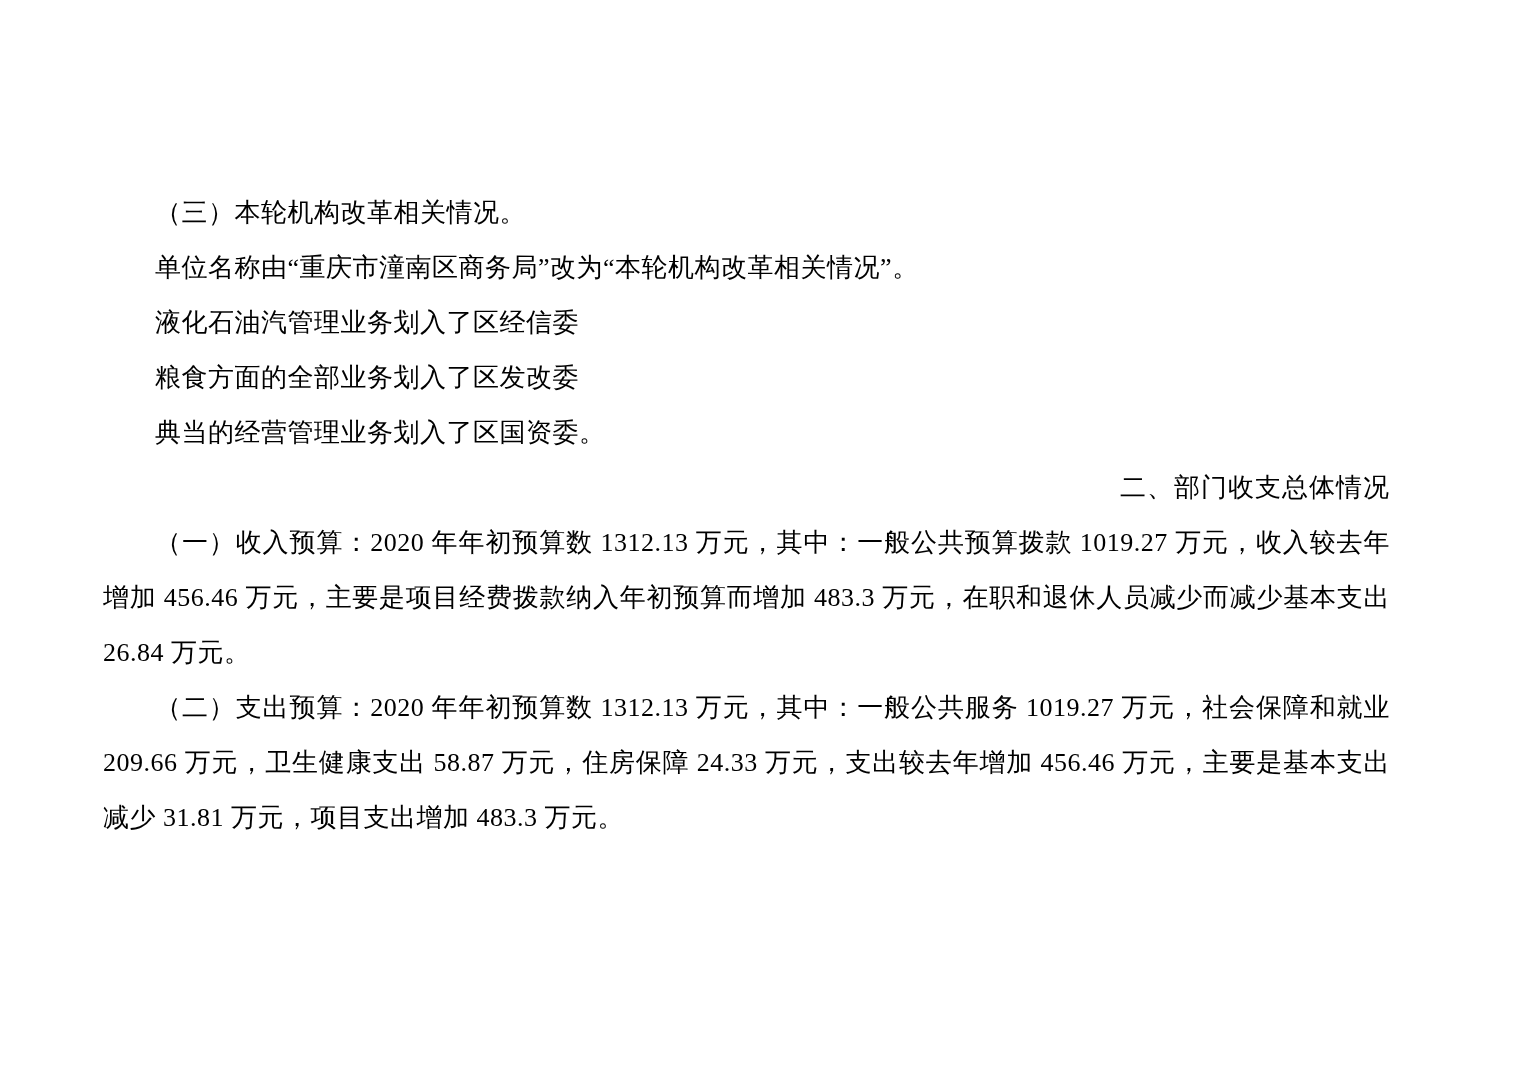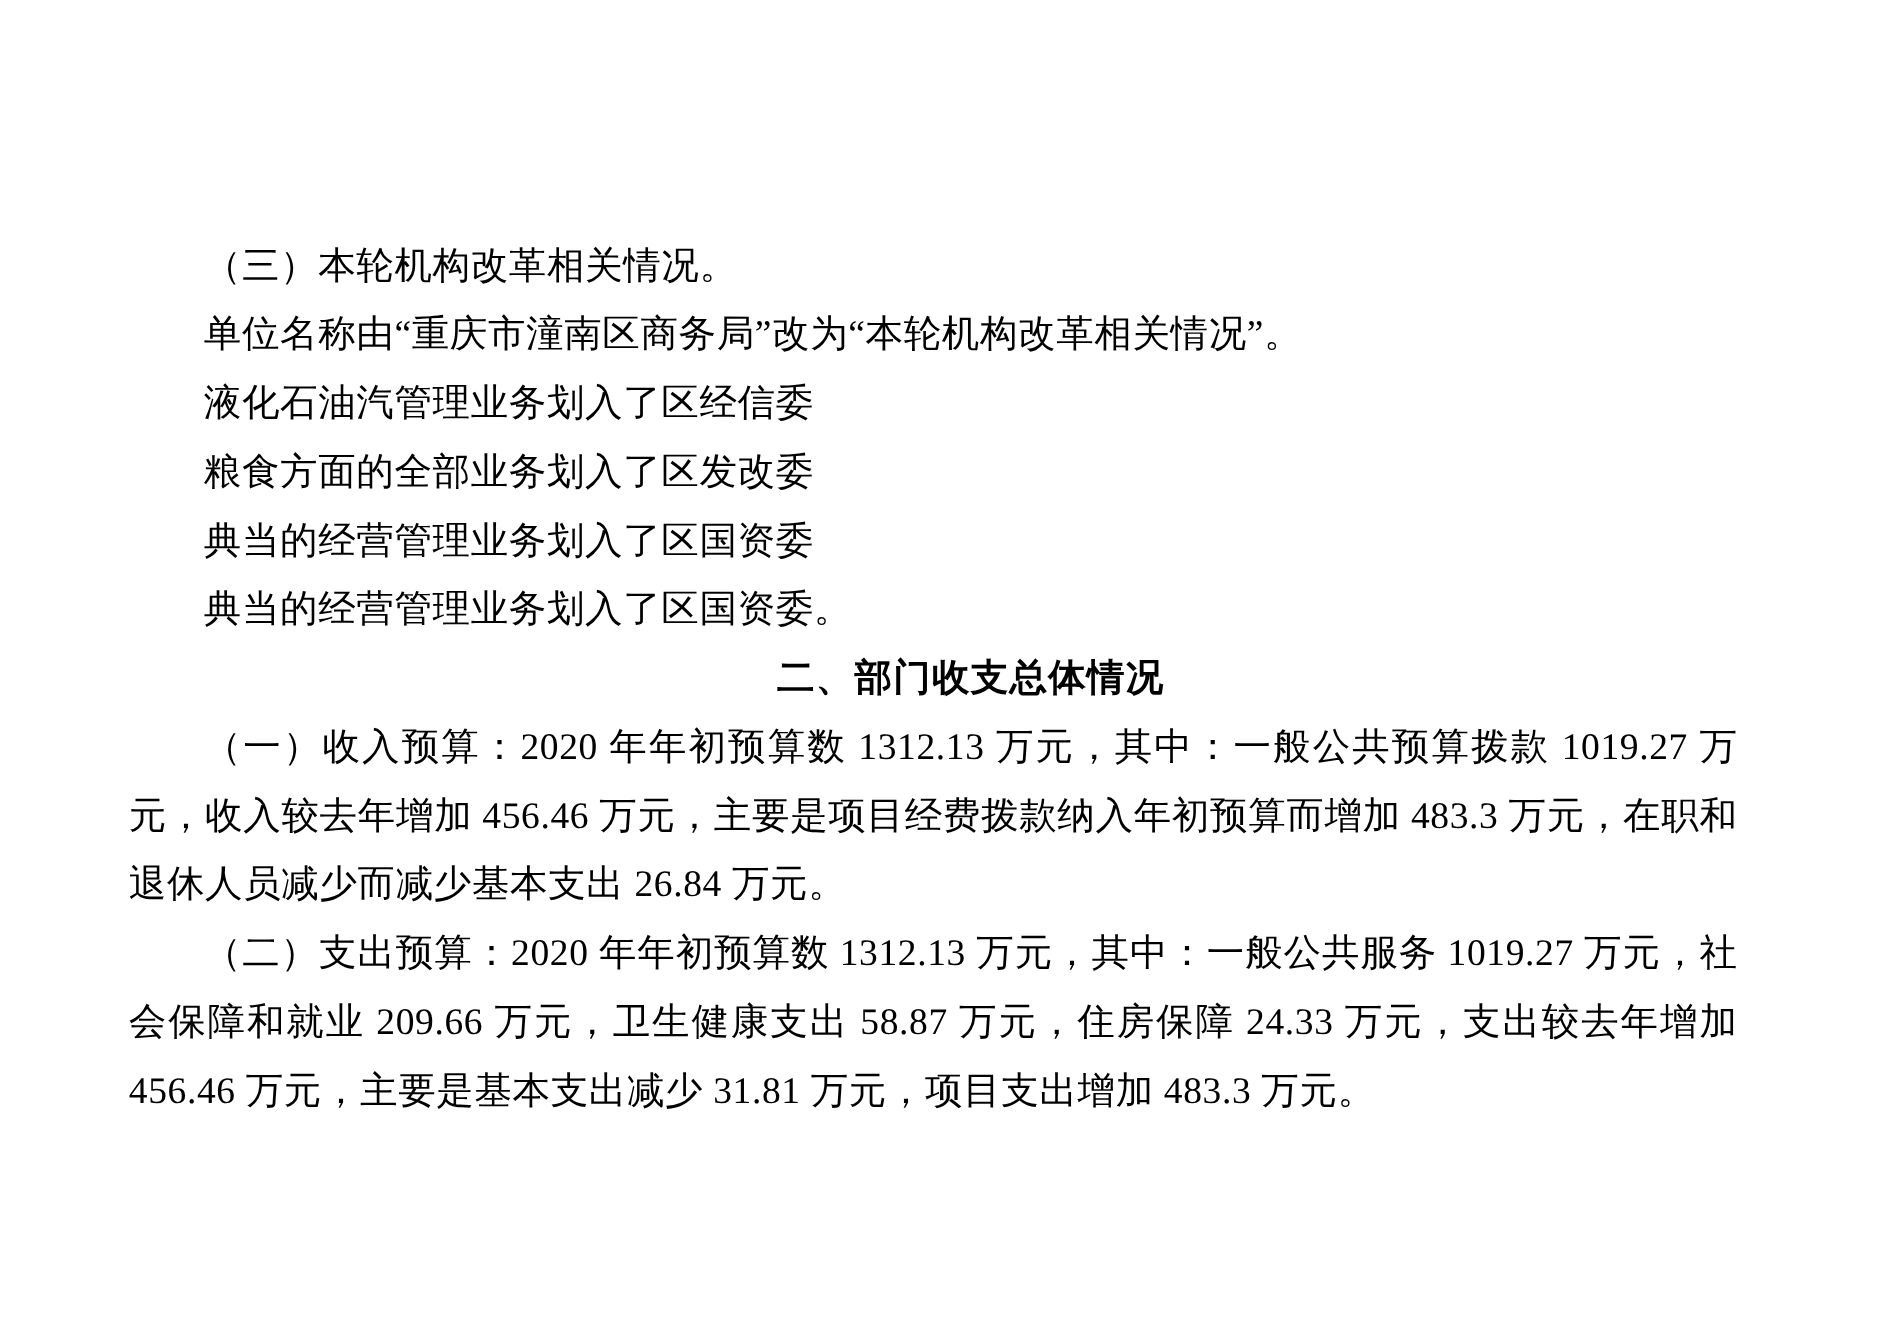--- a/index.html
+++ b/index.html
@@ -16,40 +16,39 @@
     box-sizing: border-box;
     width: 1520px;
     height: 1074px;
     padding: 185px 130px 0 103px;
     background: #ffffff;
     color: #000000;
   }
   .para {
     margin: 0;
     font-family: "Liberation Serif", "DejaVu Serif", serif;
-    font-size: 30px;
+    font-size: 26px;
     line-height: 55px;
     text-align: justify;
     text-indent: 2em;
     color: #000000;
     letter-spacing: 0.5px;
   }
   .heading {
     font-family: "Liberation Sans", "DejaVu Sans", sans-serif;
-    font-weight: bold;
-    text-align: center;
+    font-weight: normal;
+    text-align: right;
     letter-spacing: 1px;
   }
 </style>
 </head>
 <body>
 
 <div class="page">
   <p class="para">（三）本轮机构改革相关情况。</p>
   <p class="para">单位名称由“重庆市潼南区商务局”改为“本轮机构改革相关情况”。</p>
   <p class="para">液化石油汽管理业务划入了区经信委</p>
   <p class="para">粮食方面的全部业务划入了区发改委</p>
-  <p class="para">典当的经营管理业务划入了区国资委</p>
   <p class="para">典当的经营管理业务划入了区国资委。</p>
   <p class="para heading">二、部门收支总体情况</p>
   <p class="para">（一）收入预算：2020 年年初预算数 1312.13 万元，其中：一般公共预算拨款 1019.27 万元，收入较去年增加 456.46 万元，主要是项目经费拨款纳入年初预算而增加 483.3 万元，在职和退休人员减少而减少基本支出 26.84 万元。</p>
   <p class="para">（二）支出预算：2020 年年初预算数 1312.13 万元，其中：一般公共服务 1019.27 万元，社会保障和就业 209.66 万元，卫生健康支出 58.87 万元，住房保障 24.33 万元，支出较去年增加 456.46 万元，主要是基本支出减少 31.81 万元，项目支出增加 483.3 万元。</p>
 </div>
 
 </body></html>

